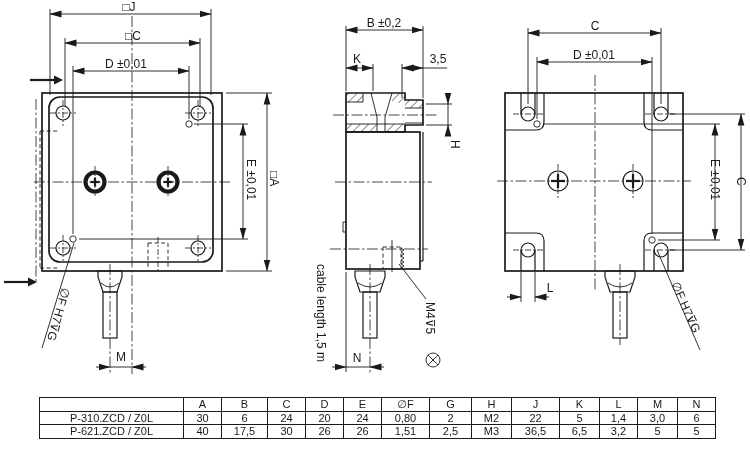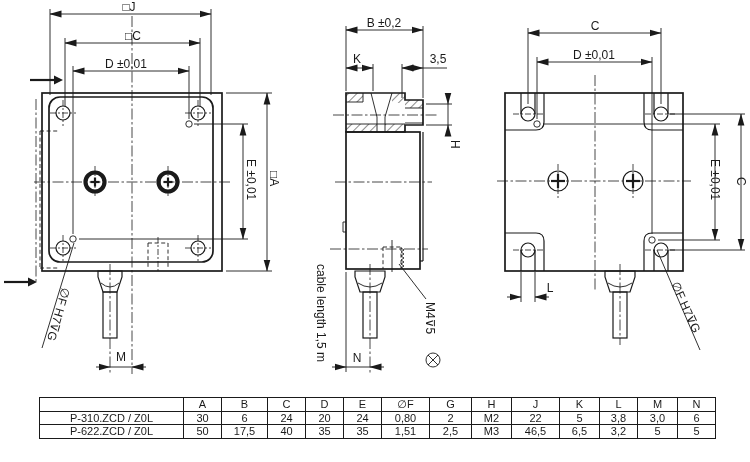--- a/index.html
+++ b/index.html
@@ -377,35 +377,35 @@
     <td>30</td>
     <td>6</td>
     <td>24</td>
     <td>20</td>
     <td>24</td>
     <td>0,80</td>
     <td>2</td>
     <td>M2</td>
     <td>22</td>
     <td>5</td>
-    <td>3,8</td>
+    <td>1,4</td>
     <td>3,0</td>
     <td>6</td>
   </tr>
   <tr>
-    <td>P-622.ZCD / Z0L</td>
-    <td>50</td>
+    <td>P-621.ZCD / Z0L</td>
+    <td>40</td>
     <td>17,5</td>
-    <td>40</td>
-    <td>35</td>
-    <td>35</td>
+    <td>30</td>
+    <td>26</td>
+    <td>26</td>
     <td>1,51</td>
     <td>2,5</td>
     <td>M3</td>
-    <td>46,5</td>
+    <td>36,5</td>
     <td>6,5</td>
     <td>3,2</td>
     <td>5</td>
     <td>5</td>
   </tr>
 </tbody>
     </table>
 </div>
 
 </body></html>

